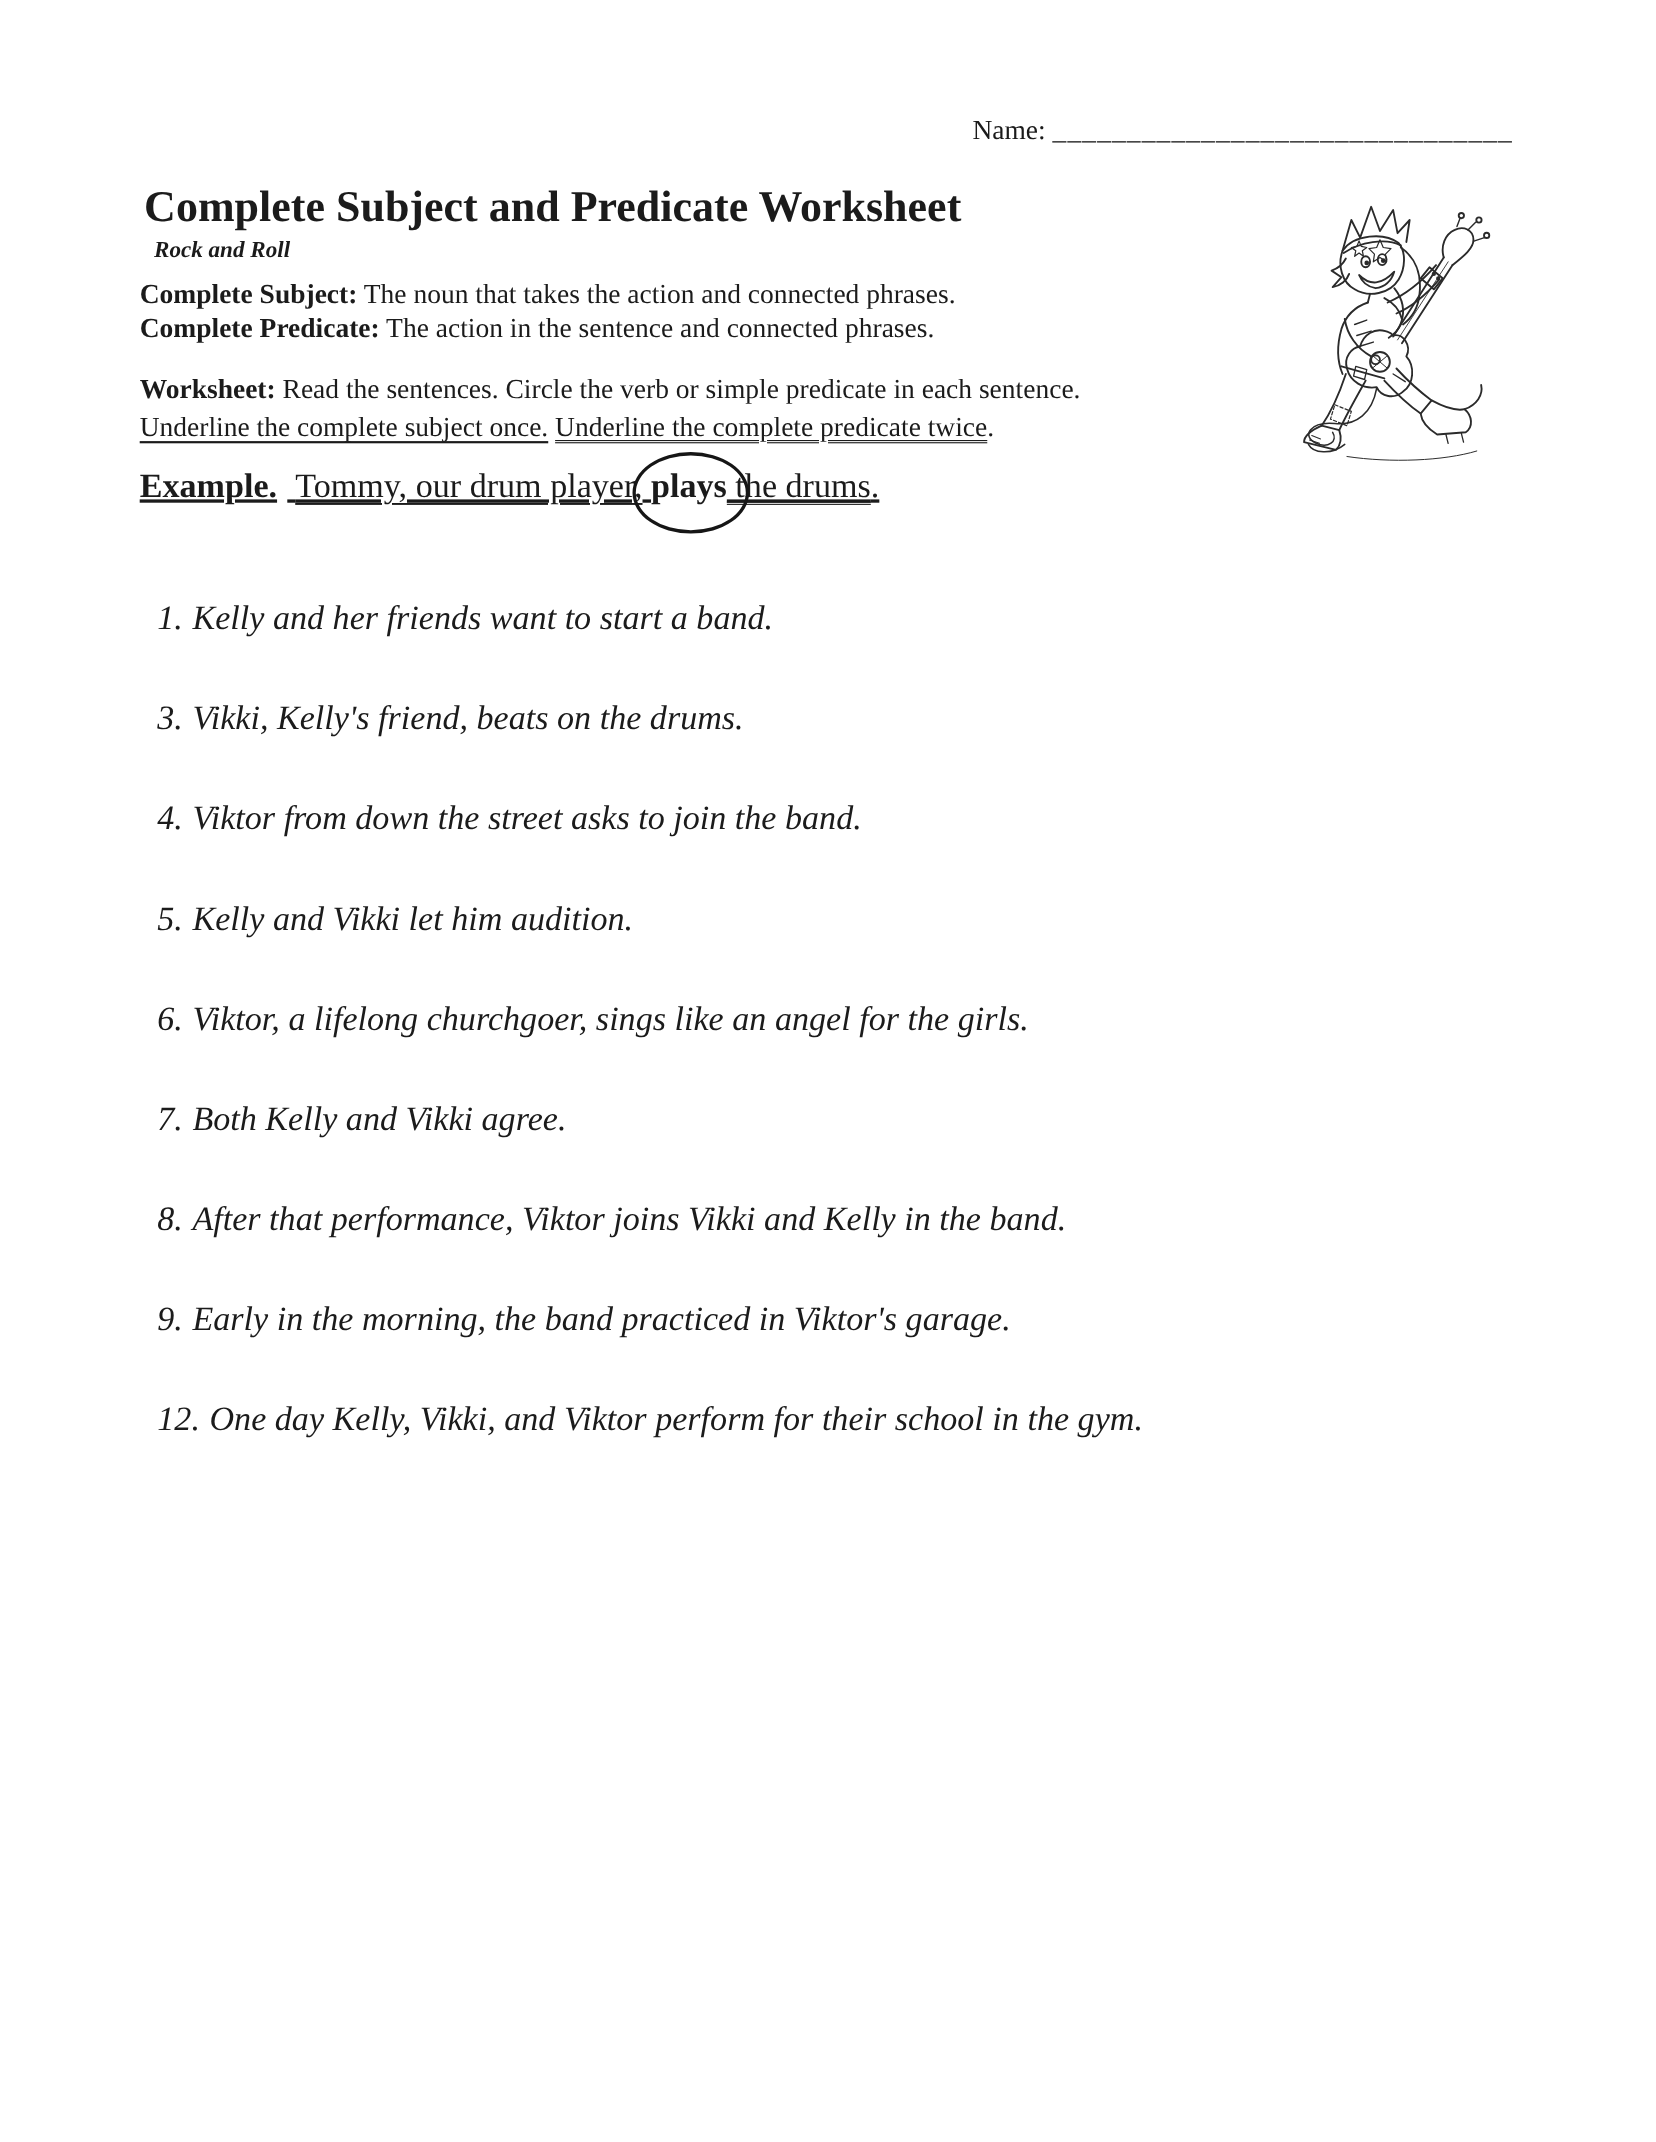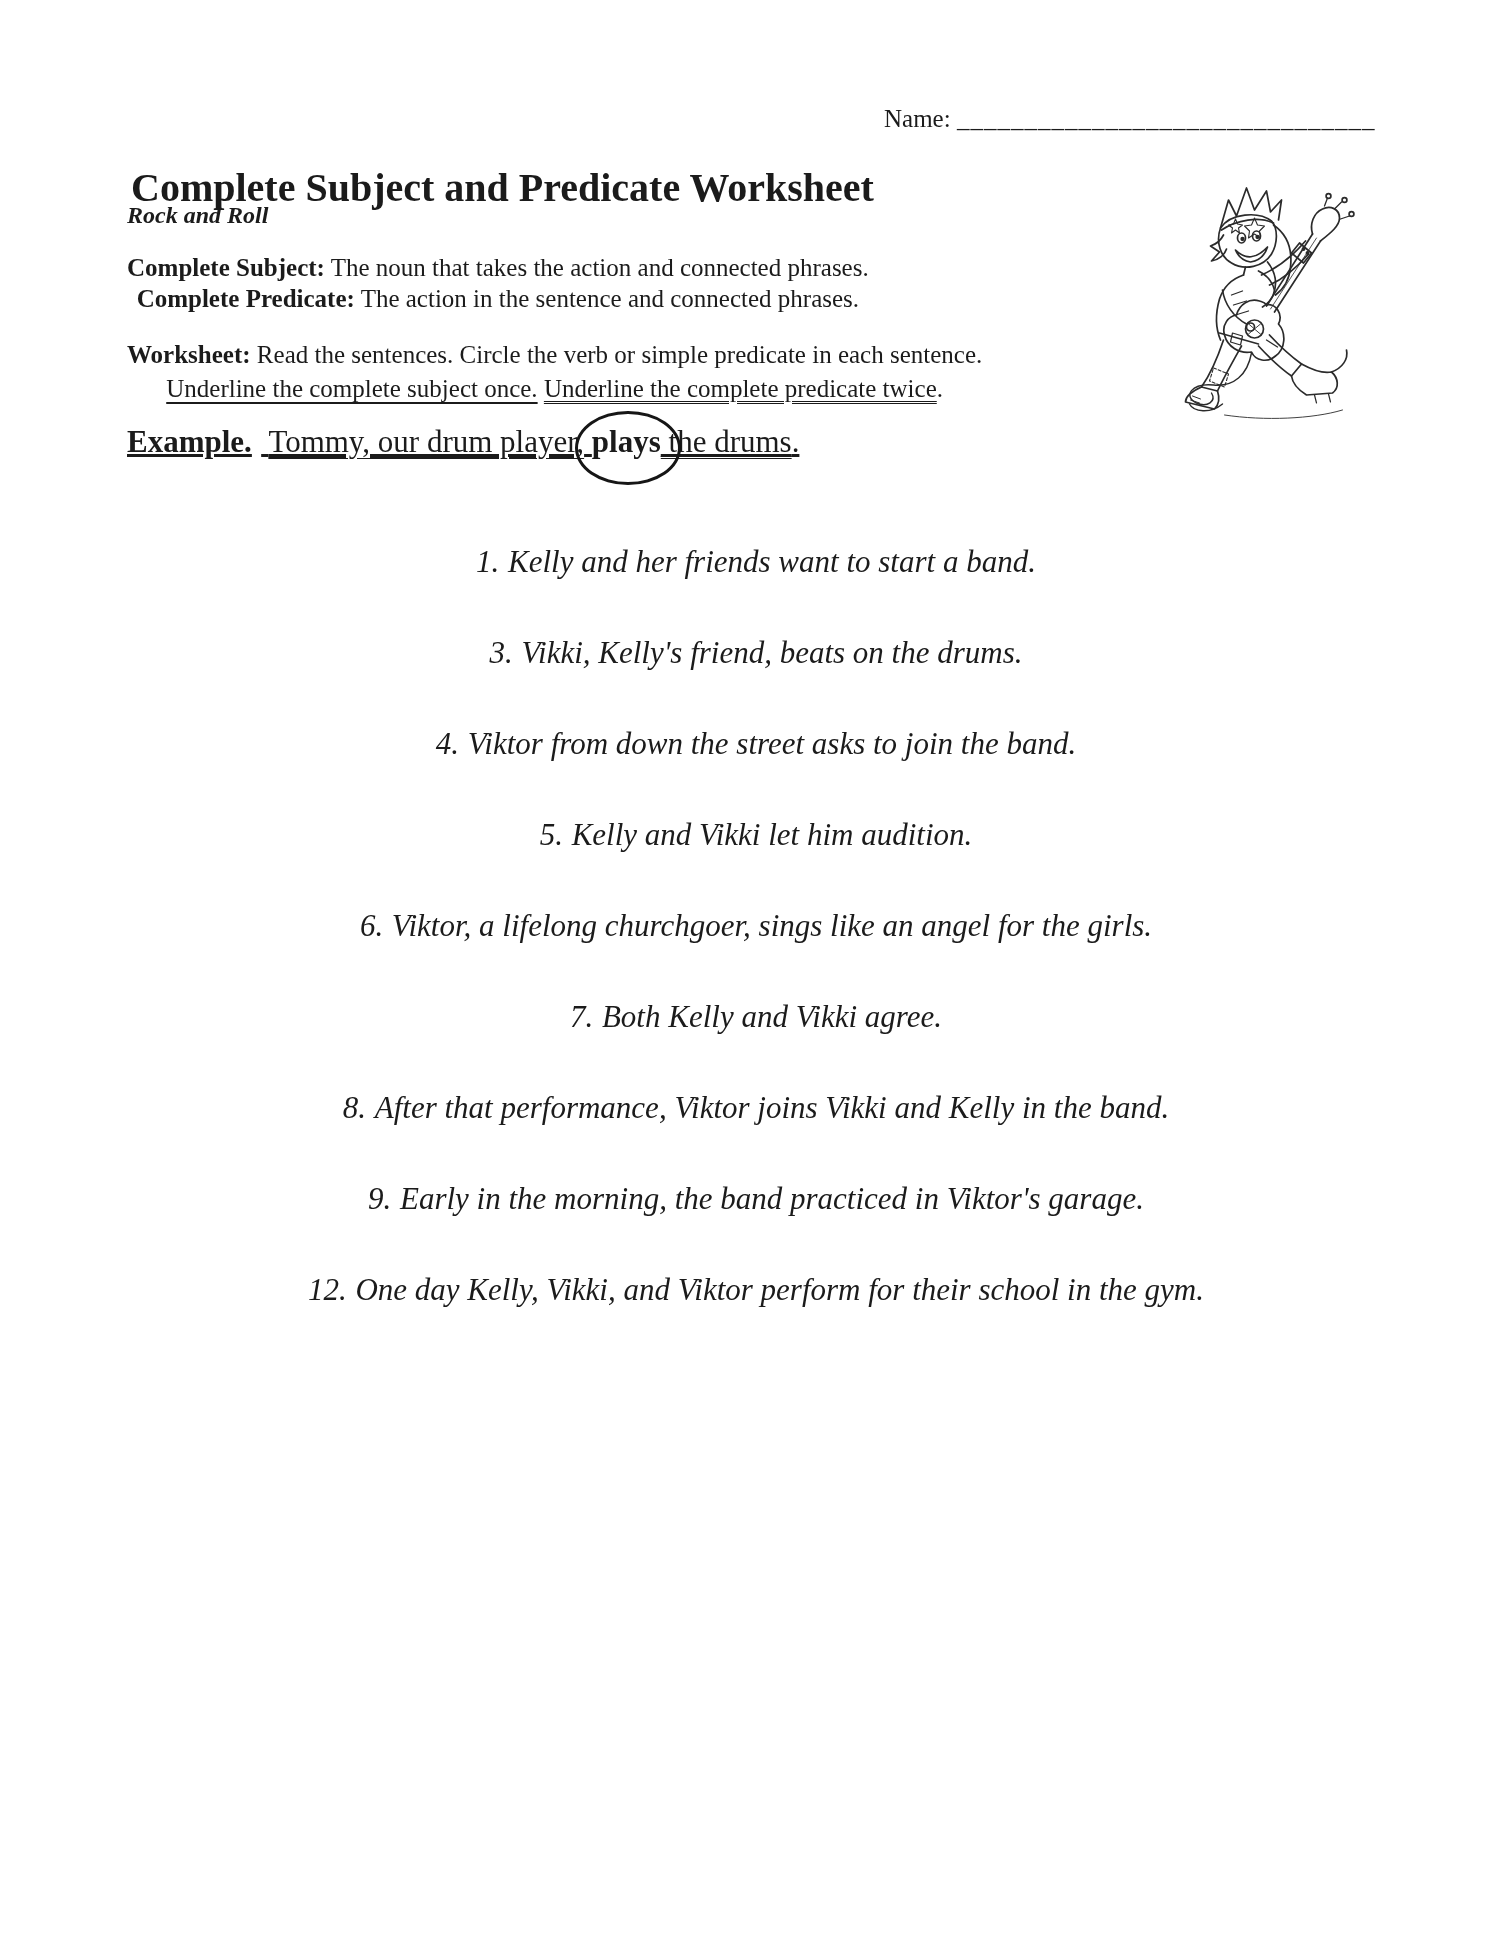--- a/index.html
+++ b/index.html
@@ -3,37 +3,36 @@
 <meta charset="utf-8">
 <style>
   html,body{margin:0;padding:0;background:#ffffff;}
   .page{
     position:relative;
     width:1505px;height:1720px;
     background:#ffffff;
     color:#1b1b1b;
     font-family:"Liberation Serif","DejaVu Serif",serif;
     overflow:hidden;
-    text-align:center;
   }
   .name-row{
     position:absolute;left:884px;top:105px;
     font-size:25px;white-space:nowrap;
   }
   .name-line{letter-spacing:1px;}
   .illustration{
     position:absolute;left:1160px;top:182px;width:205px;height:240px;
   }
   .title{
     position:absolute;left:127px;top:160px;
     font-size:40px;font-weight:bold;margin:4px;
   }
   .subtitle{
     position:absolute;left:127px;top:202px;
-    font-size:24px;font-weight:bold;font-style:italic;margin:0;
+    font-size:21px;font-weight:bold;font-style:italic;margin:13px;
   }
   .defs{
     position:absolute;left:127px;top:252px;
     font-size:25px;line-height:31px;margin:0;max-width:900px;
   }
   .directions{
     position:absolute;left:127px;top:338px;
     font-size:25px;line-height:34px;margin:0;max-width:1100px;
   }
   .example{

